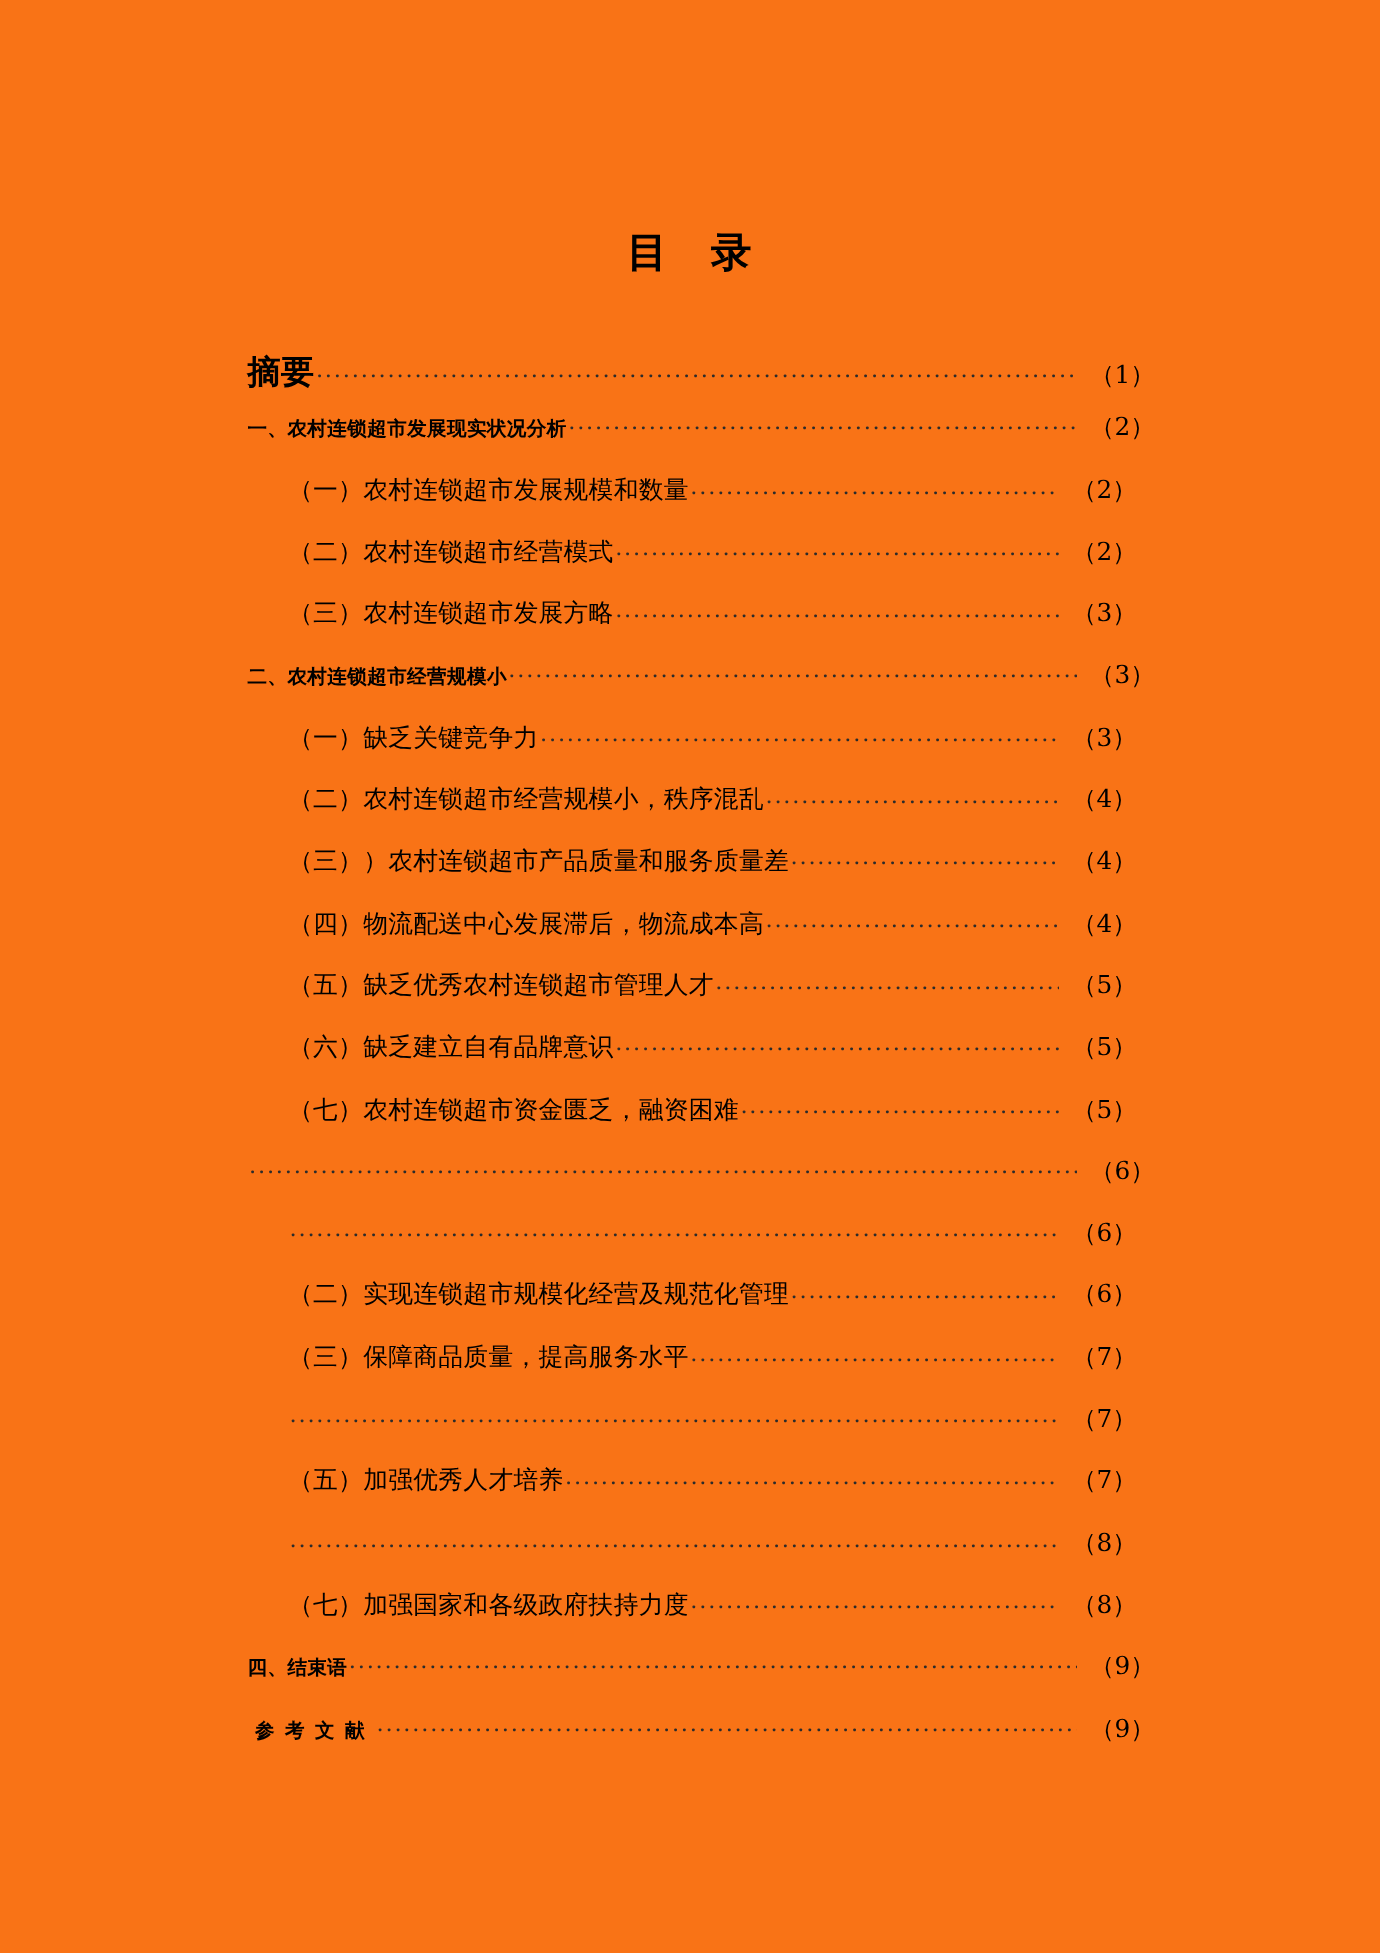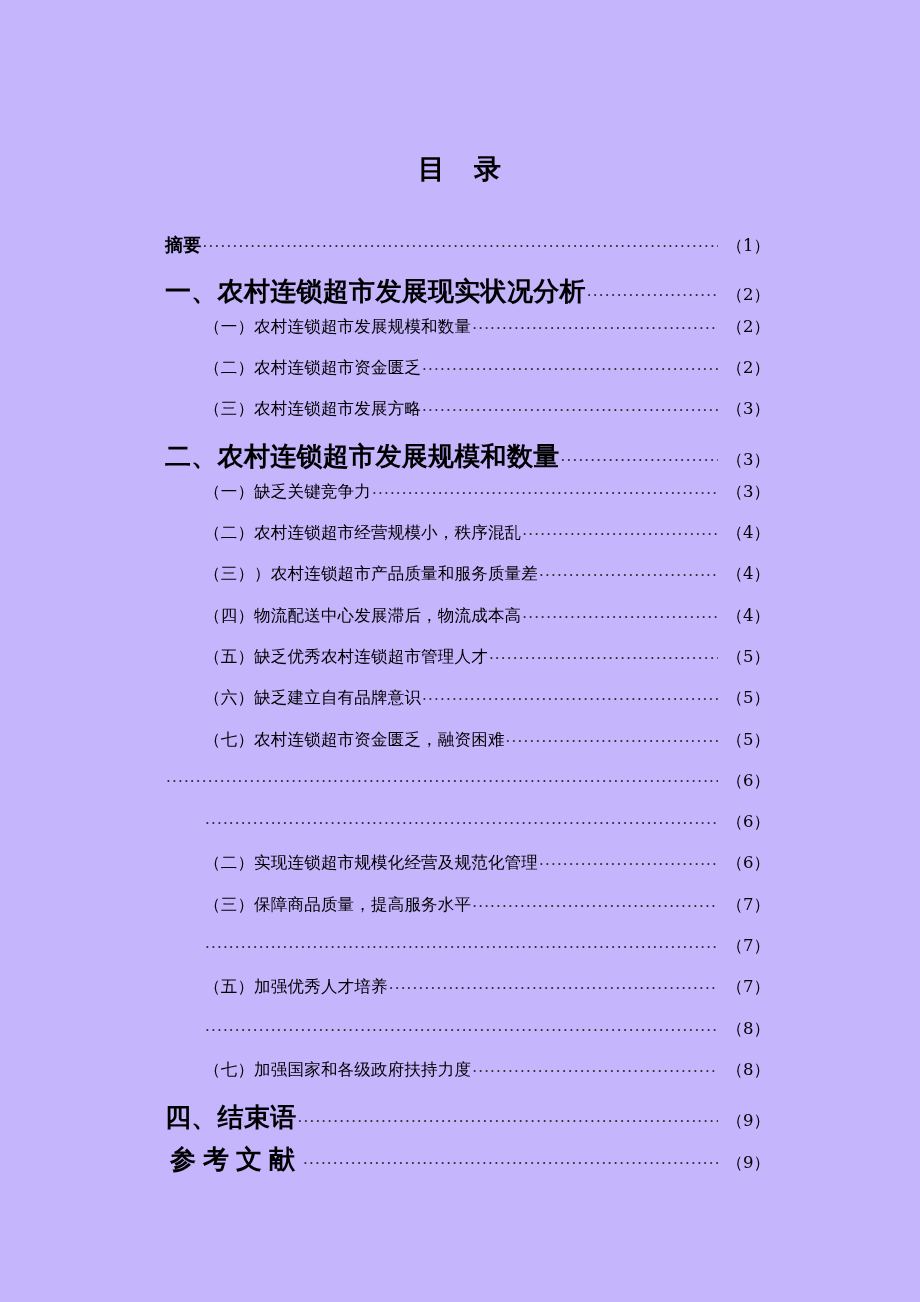--- a/index.html
+++ b/index.html
@@ -4,21 +4,21 @@
 <style>
   html, body {
     margin: 0;
     padding: 0;
     background: #ffffff;
   }
   .page {
     position: relative;
     width: 920px;
     height: 1302px;
-    background: #c4b5fd;
+    background: #f97316;
     margin: 0 auto;
     overflow: hidden;
     font-family: "DejaVu Sans", sans-serif;
     color: #000000;
   }
 
   
   .doc-title {
     position: absolute;
     top: 152px;
@@ -86,33 +86,33 @@
     padding-left: 2px;
   }
 
   
   .lvl1 {
     margin-left: 0px;
   }
   .lvl1 .toc-label {
     font-family: "DejaVu Sans", "Liberation Sans", sans-serif;
     font-weight: bold;
-    font-size: 26px;
+    font-size: 13px;
     letter-spacing: 0.3px;
   }
   .lvl1 .toc-leader::before { bottom: 1px; }
 
   
   .lvl1.abstract .toc-label {
-    font-size: 18px;
+    font-size: 22px;
   }
 
   
   .lvl2 {
-    margin-left: 39px;
+    margin-left: 27px;
     width: calc(100% - 39px);
   }
   .lvl2 .toc-label {
     font-family: "DejaVu Serif", "Liberation Serif", serif;
     font-weight: normal;
     font-size: 16.5px;
     letter-spacing: 0.2px;
   }
 
   
@@ -141,31 +141,31 @@
         <span class="toc-label">一、农村连锁超市发展现实状况分析</span>
         <span class="toc-leader"></span>
         <span class="toc-page">（2）</span>
       </div>
       <div class="toc-row lvl2">
         <span class="toc-label">（一）农村连锁超市发展规模和数量</span>
         <span class="toc-leader"></span>
         <span class="toc-page">（2）</span>
       </div>
       <div class="toc-row lvl2">
-        <span class="toc-label">（二）农村连锁超市资金匮乏</span>
+        <span class="toc-label">（二）农村连锁超市经营模式</span>
         <span class="toc-leader"></span>
         <span class="toc-page">（2）</span>
       </div>
       <div class="toc-row lvl2">
         <span class="toc-label">（三）农村连锁超市发展方略</span>
         <span class="toc-leader"></span>
         <span class="toc-page">（3）</span>
       </div>
       <div class="toc-row lvl1">
-        <span class="toc-label">二、农村连锁超市发展规模和数量</span>
+        <span class="toc-label">二、农村连锁超市经营规模小</span>
         <span class="toc-leader"></span>
         <span class="toc-page">（3）</span>
       </div>
       <div class="toc-row lvl2">
         <span class="toc-label">（一）缺乏关键竞争力</span>
         <span class="toc-leader"></span>
         <span class="toc-page">（3）</span>
       </div>
       <div class="toc-row lvl2">
         <span class="toc-label">（二）农村连锁超市经营规模小，秩序混乱</span>

